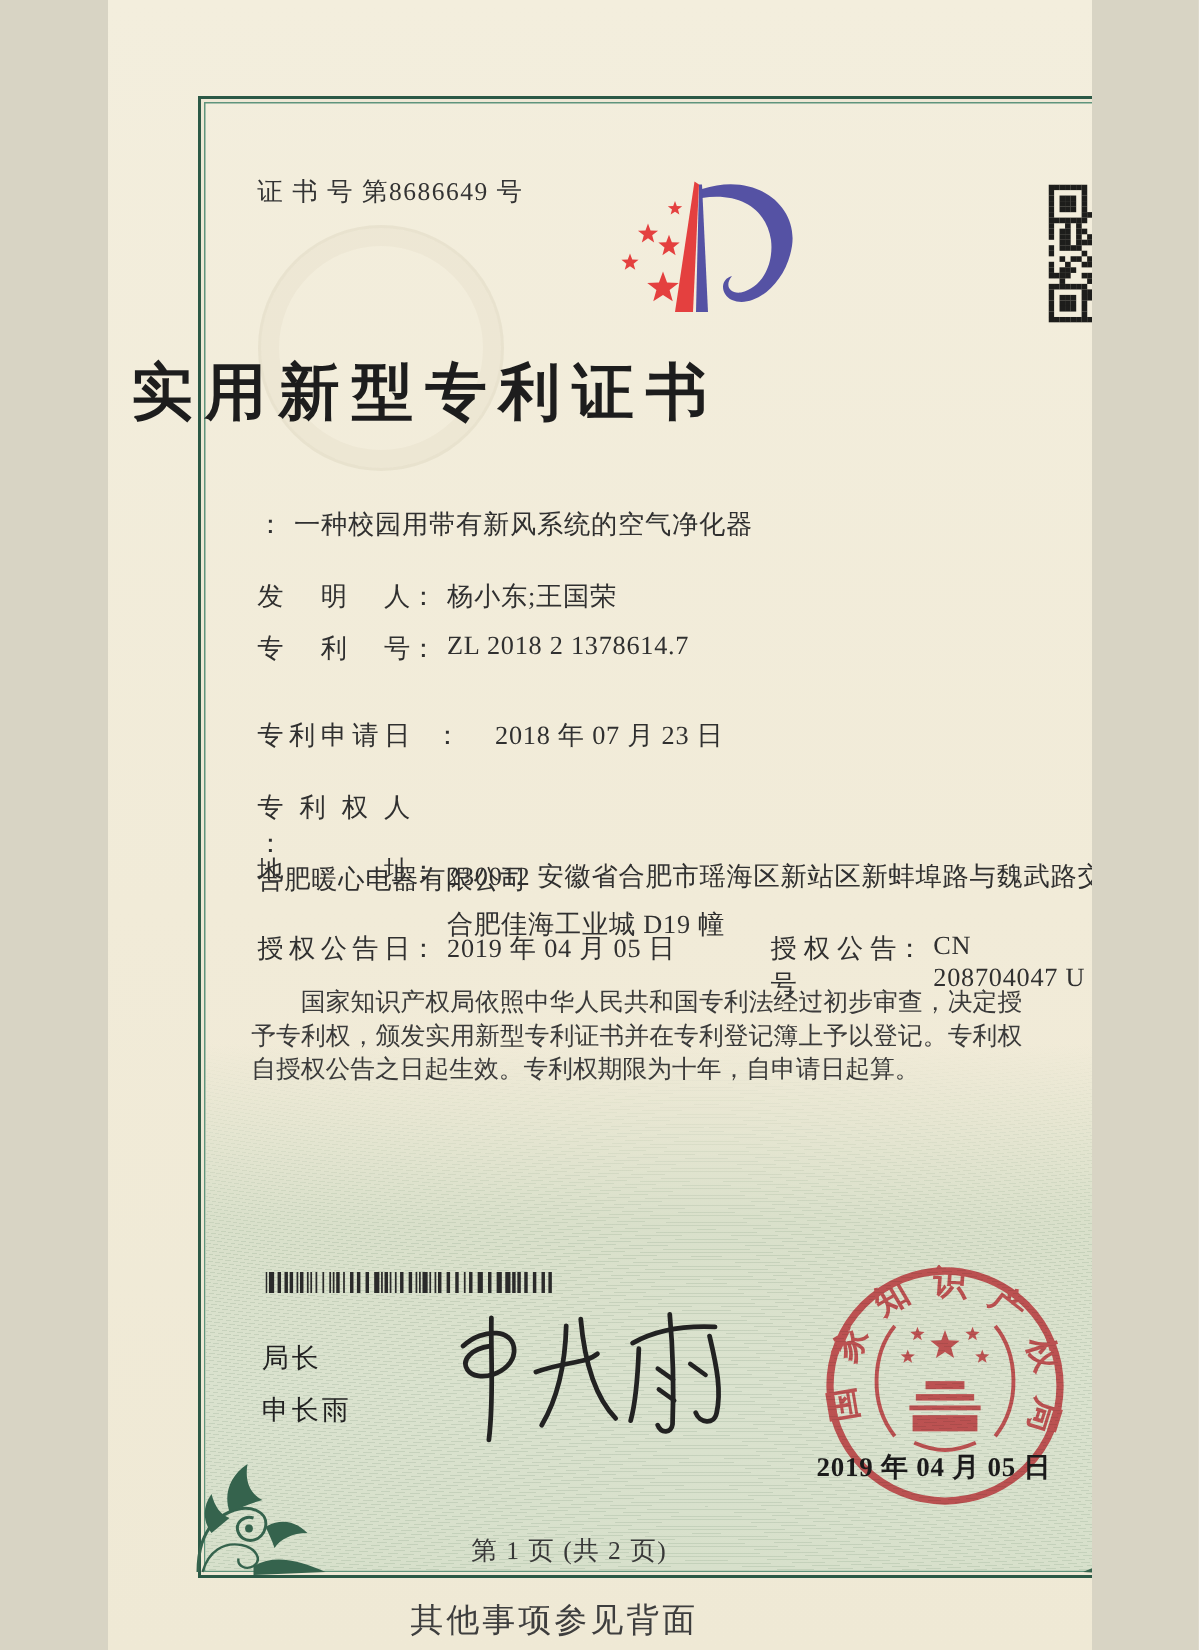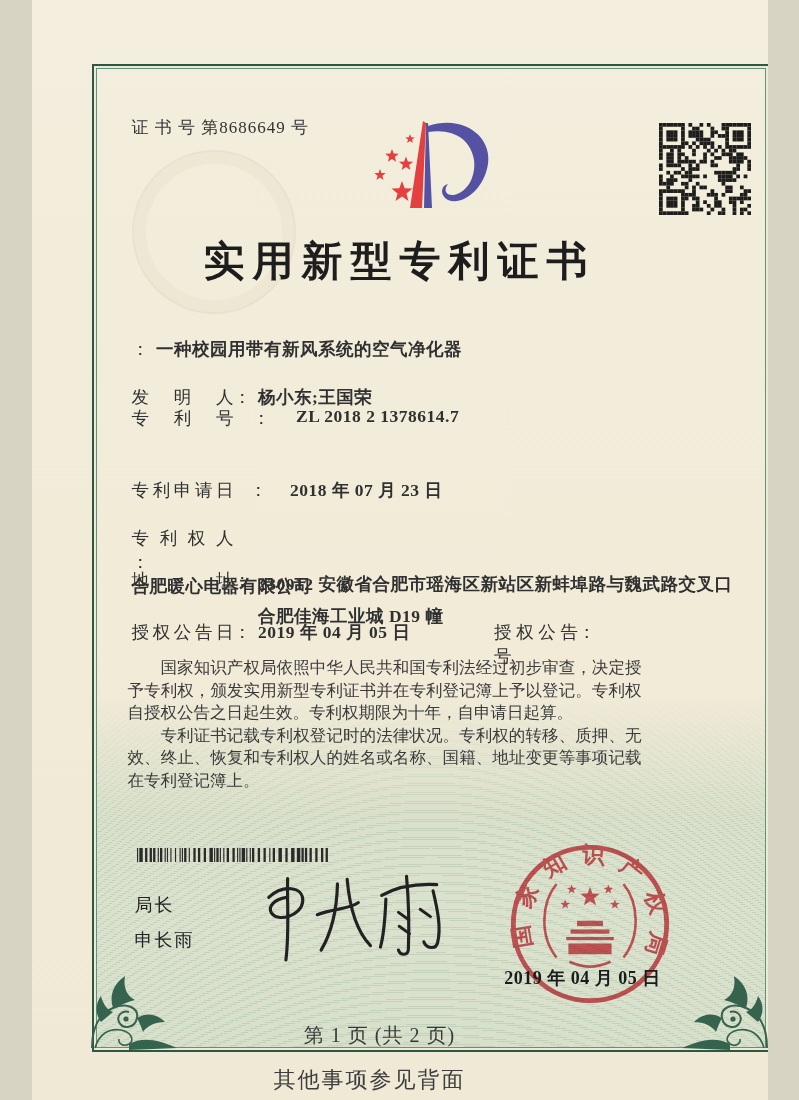--- a/index.html
+++ b/index.html
@@ -1,16 +1,16 @@
 <!DOCTYPE html>
 <html><head>
 <meta charset="utf-8">
 <style>
   html,body{margin:0;padding:0;background:#d8d4c4;}
-  .page{position:relative;width:736px;height:1100px;margin:0 auto;overflow:hidden;
+  .page{position:relative;width:656px;height:1100px;margin:0 auto;overflow:hidden;
         background:linear-gradient(180deg,#f3eedd 0%,#f1ebd8 55%,#efe9d5 100%);
         font-family:"Liberation Serif","DejaVu Serif",serif;color:#2e2e2e;}
   
   .frame{position:absolute;left:60px;top:64px;width:674px;height:984px;
          border:2px solid #2b5946;
          box-shadow:inset 0 0 0 2px #eee8d5, inset 0 0 0 3px #5f947c;}
   .greenband{position:absolute;left:3px;right:3px;bottom:3px;top:630px;
          background:linear-gradient(to bottom,rgba(213,222,200,0) 0,rgba(213,222,200,.85) 120px,#dae2ce 230px,#d7e0cb 100%);}
   .greenband:after{content:"";position:absolute;inset:0;
          background:repeating-radial-gradient(140% 120% at 50% -90%,rgba(96,130,100,.16) 0 1px,transparent 1px 5px);
@@ -18,46 +18,46 @@
          mask-image:linear-gradient(to bottom,transparent 0,#000 140px);}
   .watermark{position:absolute;left:100px;top:150px;width:160px;height:160px;border-radius:50%;
          border:2px solid rgba(150,135,100,.10);box-shadow:inset 0 0 0 12px rgba(150,135,100,.05);}
   .flourish{position:absolute;width:92px;height:92px;z-index:3;}
   .fl-l{left:57px;top:962px;}
   .fl-r{left:646px;top:962px;transform:scaleX(-1);}
   
   .certno{position:absolute;left:100px;top:116px;font-size:17px;letter-spacing:1px;color:#333;}
   .logo{position:absolute;left:338px;top:112px;width:124px;height:112px;}
   .qr{position:absolute;left:627px;top:123px;width:92px;height:92px;fill:#1d1d1b;}
-  .title{position:absolute;left:0;right:0;top:234px;margin:0;text-align:center;
-         font-size:41px;font-weight:700;letter-spacing:8px;color:#1d1d1d;}
+  .title{position:absolute;left:0;right:0;top:234px;margin:0;text-align:left;
+         font-size:41px;font-weight:700;letter-spacing:8px;color:#1d1d1d;padding-left:16px;}
   
   .row{position:absolute;left:100px;display:flex;align-items:flex-start;font-size:17.5px;color:#303030;}
   .flabel{display:inline-block;width:102px;text-align:justify;text-align-last:justify;flex:none;}
   .flabel.narrow{width:84px;}
   .colon{flex:none;margin-right:7px;}
-  .fvalue{letter-spacing:.5px;font-weight:bold;}
-  .r-name{top:337px;} .r-inv{top:385px;} .r-pat{top:406px;gap:19px;} .r-fil{top:478px;gap:16px;}
+  .fvalue{letter-spacing:.5px;}
+  .r-name{top:337px;} .r-inv{top:385px;} .r-pat{top:420px;} .r-fil{top:478px;gap:16px;}
   .r-own{top:526px;flex-direction:column;} .r-addr{top:568px;} .r-grant{top:620px;}
   .addr-val{width:478px;line-height:32px;}
   .pair2{margin-left:50px;display:flex;}
   
   .body-par{position:absolute;left:96px;top:657px;width:514px;font-size:16.5px;
          line-height:22.5px;text-align:justify;color:#3a3a3a;}
   .body-par p{margin:0;text-indent:2em;}
   
   .barcode{position:absolute;left:105px;top:848px;width:195px;height:14px;fill:#2a2a2a;z-index:2;}
   .sig-title{position:absolute;left:103px;top:893px;font-size:18px;color:#222;z-index:2;letter-spacing:2px;}
   .sig-name{position:absolute;left:103px;top:928px;font-size:18px;color:#222;z-index:2;letter-spacing:2px;}
   .signature{position:absolute;left:222px;top:868px;width:208px;height:96px;z-index:2;transform:rotate(-3deg);}
   .seal{position:absolute;left:477px;top:843px;width:162px;height:162px;z-index:3;
         opacity:.88;mix-blend-mode:multiply;}
   .seal-date{position:absolute;left:462px;top:966px;width:178px;text-align:center;z-index:4;
         font-size:18px;font-weight:600;letter-spacing:.5px;color:#1b1b1b;}
-  .pagenum{position:absolute;left:0;right:40px;top:1022px;text-align:center;font-size:20px;
+  .pagenum{position:absolute;left:0;right:40px;top:1022px;text-align:center;font-size:17px;
         color:#383838;z-index:2;letter-spacing:1px;}
   .backnote{position:absolute;left:0;right:60px;top:1065px;text-align:center;font-size:22px;
         color:#3e3e3e;letter-spacing:2px;}
 </style>
 </head>
 <body>
 
 <div class="page">
 
   <svg width="0" height="0" style="position:absolute">
@@ -455,26 +455,26 @@
       <span class="colon">：</span>
     <span class="fvalue addr-val">230012 安徽省合肥市瑶海区新站区新蚌埠路与魏武路交叉口合肥佳海工业城 D19 幢</span>
   </div>
   <div class="row r-grant">
     <span class="flabel">授权公告日</span>
       <span class="colon">：</span>
     <span class="fvalue" style="width:186px">2019 年 04 月 05 日</span>
     <span class="pair2">
       <span class="flabel narrow">授权公告号</span>
         <span class="colon">：</span>
+      <span class="fvalue">CN 208704047 U</span>
     </span>
   </div>
 
   <div class="body-par">
     <p>国家知识产权局依照中华人民共和国专利法经过初步审查，决定授予专利权，颁发实用新型专利证书并在专利登记簿上予以登记。专利权自授权公告之日起生效。专利权期限为十年，自申请日起算。</p>
-    <p>专利证书记载专利权登记时的法律状况。专利权的转移、质押、无效、终止、恢复和专利权人的姓名或名称、国籍、地址变更等事项记载在专利登记簿上。</p>
   </div>
 
   <svg class="barcode" id="barcode-svg" viewBox="0 0 195 14" preserveAspectRatio="none">
       <rect x="0.00" y="0" width="1.15" height="14"></rect>
       <rect x="2.30" y="0" width="3.45" height="14"></rect>
       <rect x="8.05" y="0" width="2.30" height="14"></rect>
       <rect x="12.65" y="0" width="2.30" height="14"></rect>
       <rect x="16.10" y="0" width="2.30" height="14"></rect>
       <rect x="20.70" y="0" width="1.15" height="14"></rect>
       <rect x="23.00" y="0" width="2.30" height="14"></rect>

